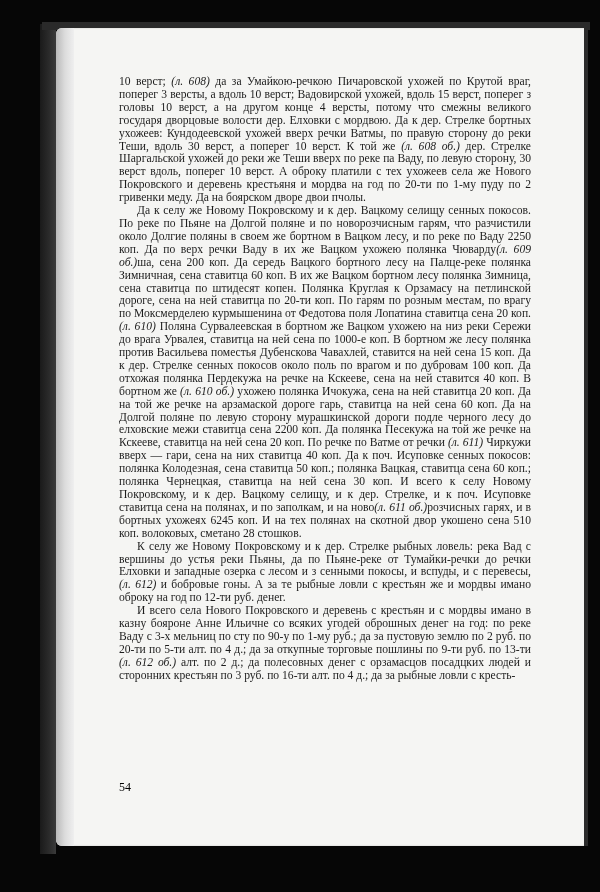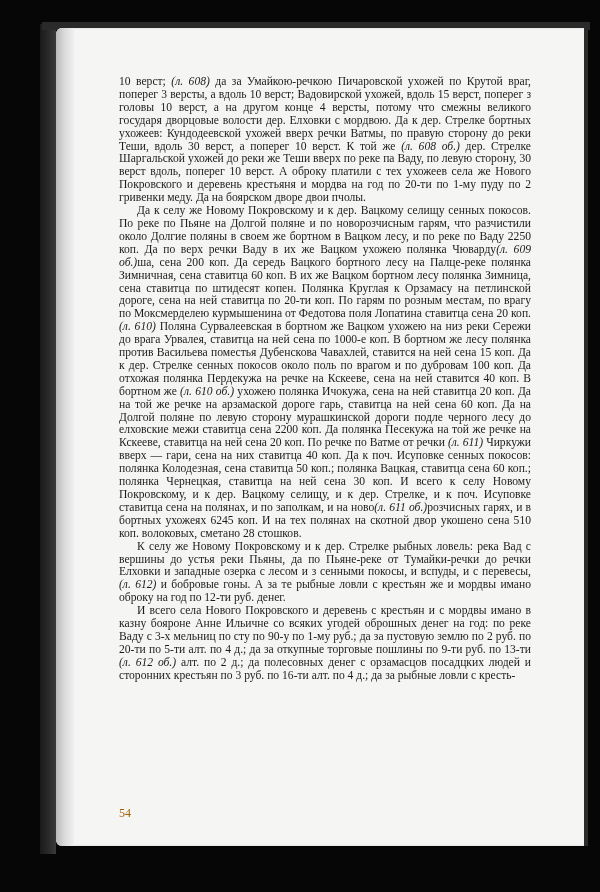--- a/index.html
+++ b/index.html
@@ -81,22 +81,21 @@
   }
   .folio {
     font-style: italic;
   }
   .page-number {
     position: absolute;
     left: 63px;
     top: 752px;
     font-family: "Liberation Serif", "DejaVu Serif", serif;
     font-size: 12px;
-    color: #a16207;
-    margin-top: 26px;
+    color: #000000;
   }
 </style>
 </head>
 <body>
 
 <div class="scan">
   <div class="book-edge-left"></div>
   <div class="book-top-strip"></div>
   <div class="page">
     <div class="page-gutter"></div>

